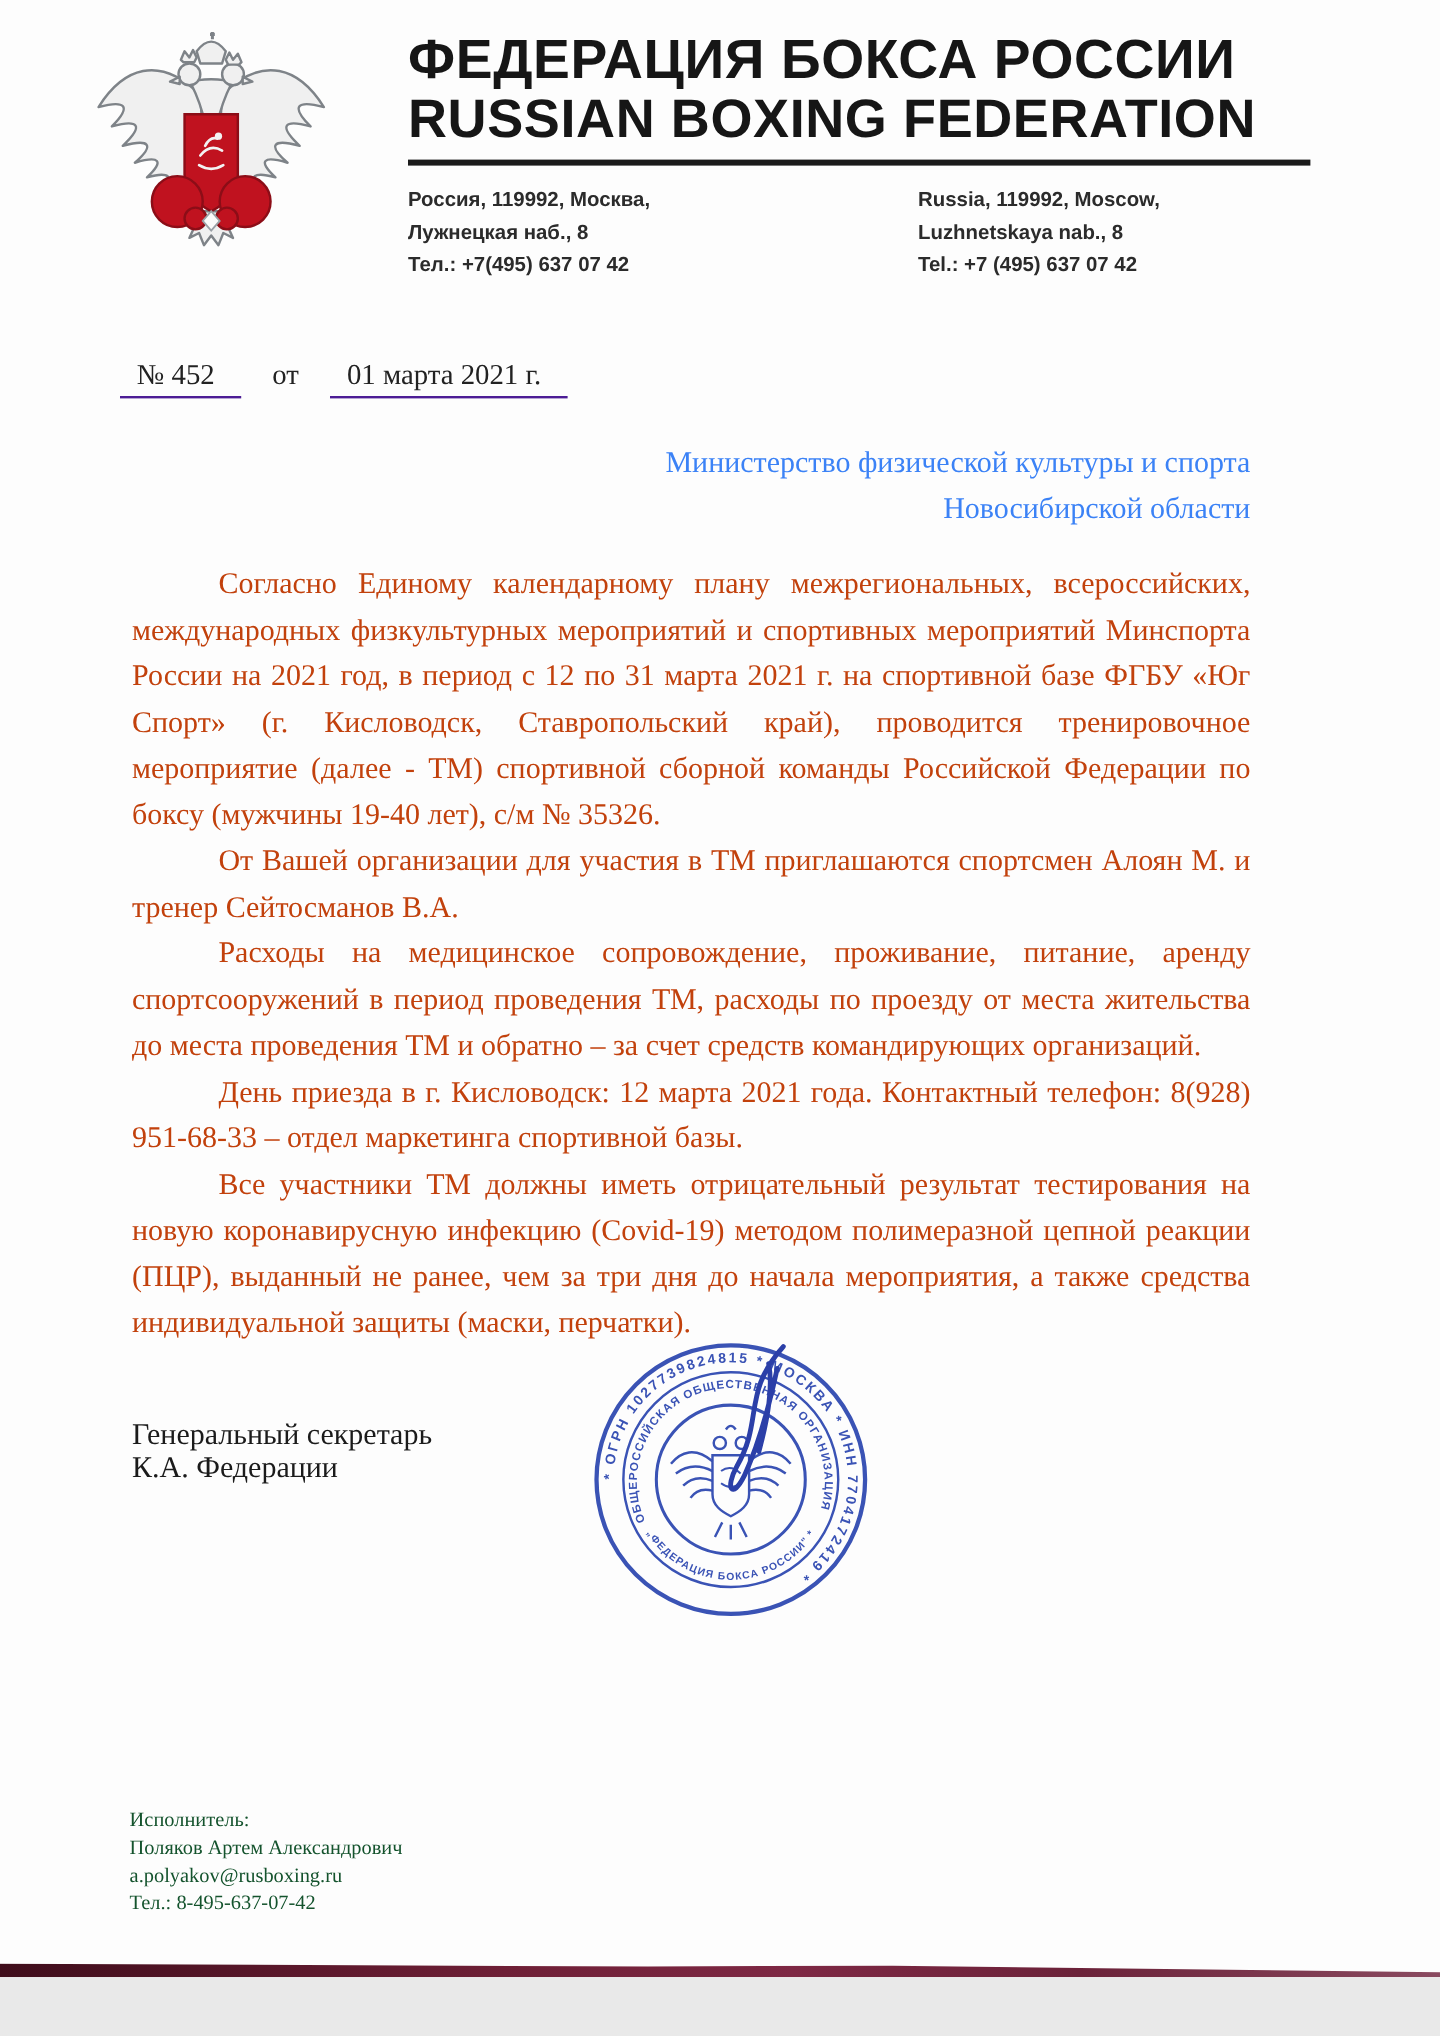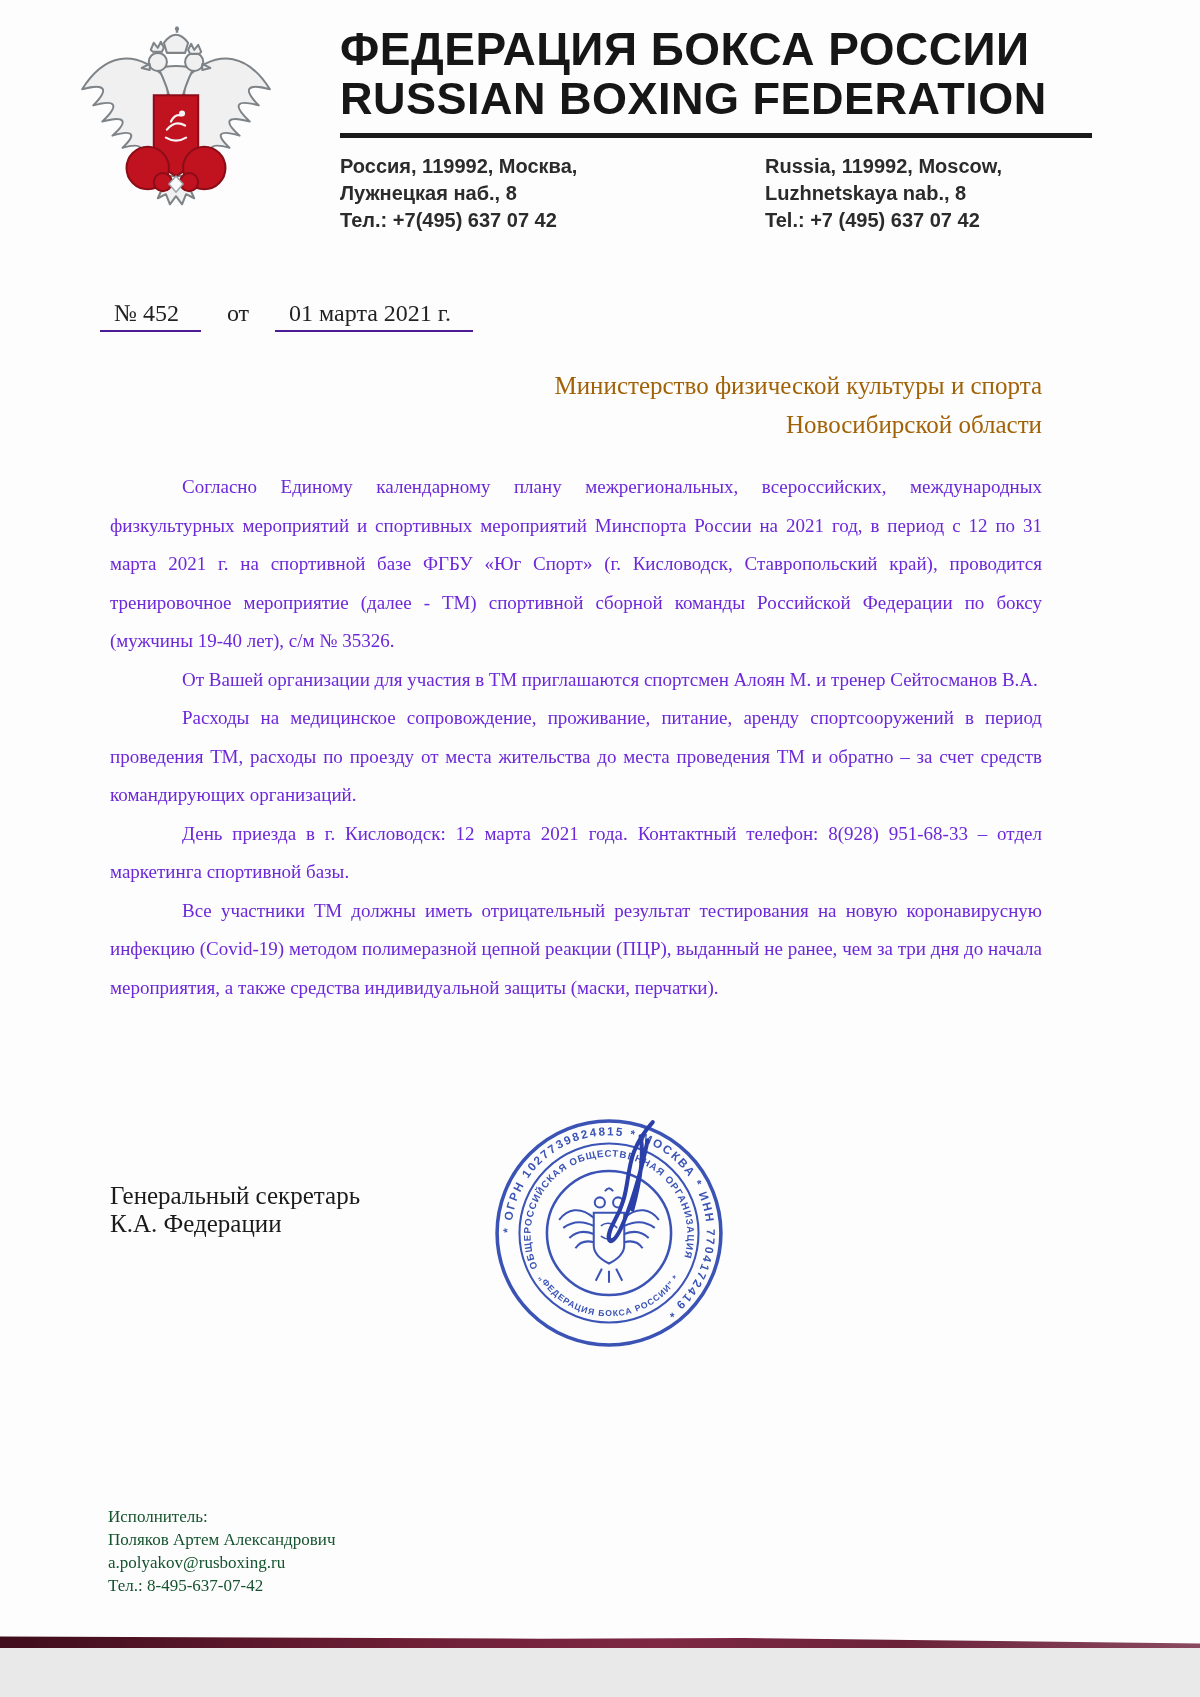--- a/index.html
+++ b/index.html
@@ -22,40 +22,40 @@
   }
   .head-en{
     font-family:"Liberation Sans", sans-serif;
     font-weight:bold;font-size:45px;line-height:50px;
     letter-spacing:.5px;color:#161616;white-space:nowrap;
   }
   .head-rule{height:5px;background:#1b1b1b;margin-top:9px;width:752px;}
   .addr-row{display:flex;margin-top:15px;width:752px;}
   .addr{
     font-family:"Liberation Sans", sans-serif;
-    font-weight:bold;font-size:20px;line-height:27px;color:#2b2b2b;
+    font-weight:bold;font-size:17px;line-height:27px;color:#2b2b2b;
   }
   .addr-ru{width:425px;}
   .addr-en{flex:1;}
   
   .ref-line{
     position:absolute;left:100px;top:300px;
     font-size:24px;color:#222;
   }
   .ref-u{display:inline-block;border-bottom:2px solid #4c1d95;padding:0 22px 3px 14px;}
   .ref-ot{display:inline-block;margin:0 26px;}
   
   .recipient{
     position:absolute;right:158px;top:366px;width:640px;
-    text-align:right;font-size:25px;line-height:39px;color:#a16207;
+    text-align:right;font-size:25px;line-height:39px;color:#3b82f6;
   }
   
   .body-text{
     position:absolute;left:110px;top:468px;width:932px;
-    font-size:19px;line-height:38.5px;text-align:justify;color:#6d28d9;
+    font-size:25px;line-height:38.5px;text-align:justify;color:#c2410c;
   }
   .body-text p{margin:0;text-indent:72px;}
   
   .sign-row{
     position:absolute;left:110px;top:1182px;width:932px;
     display:flex;justify-content:space-between;
     font-size:25px;color:#1b1b1b;flex-direction:column;
   }
   .stamp{position:absolute;left:492px;top:1116px;width:234px;height:234px;}
   

